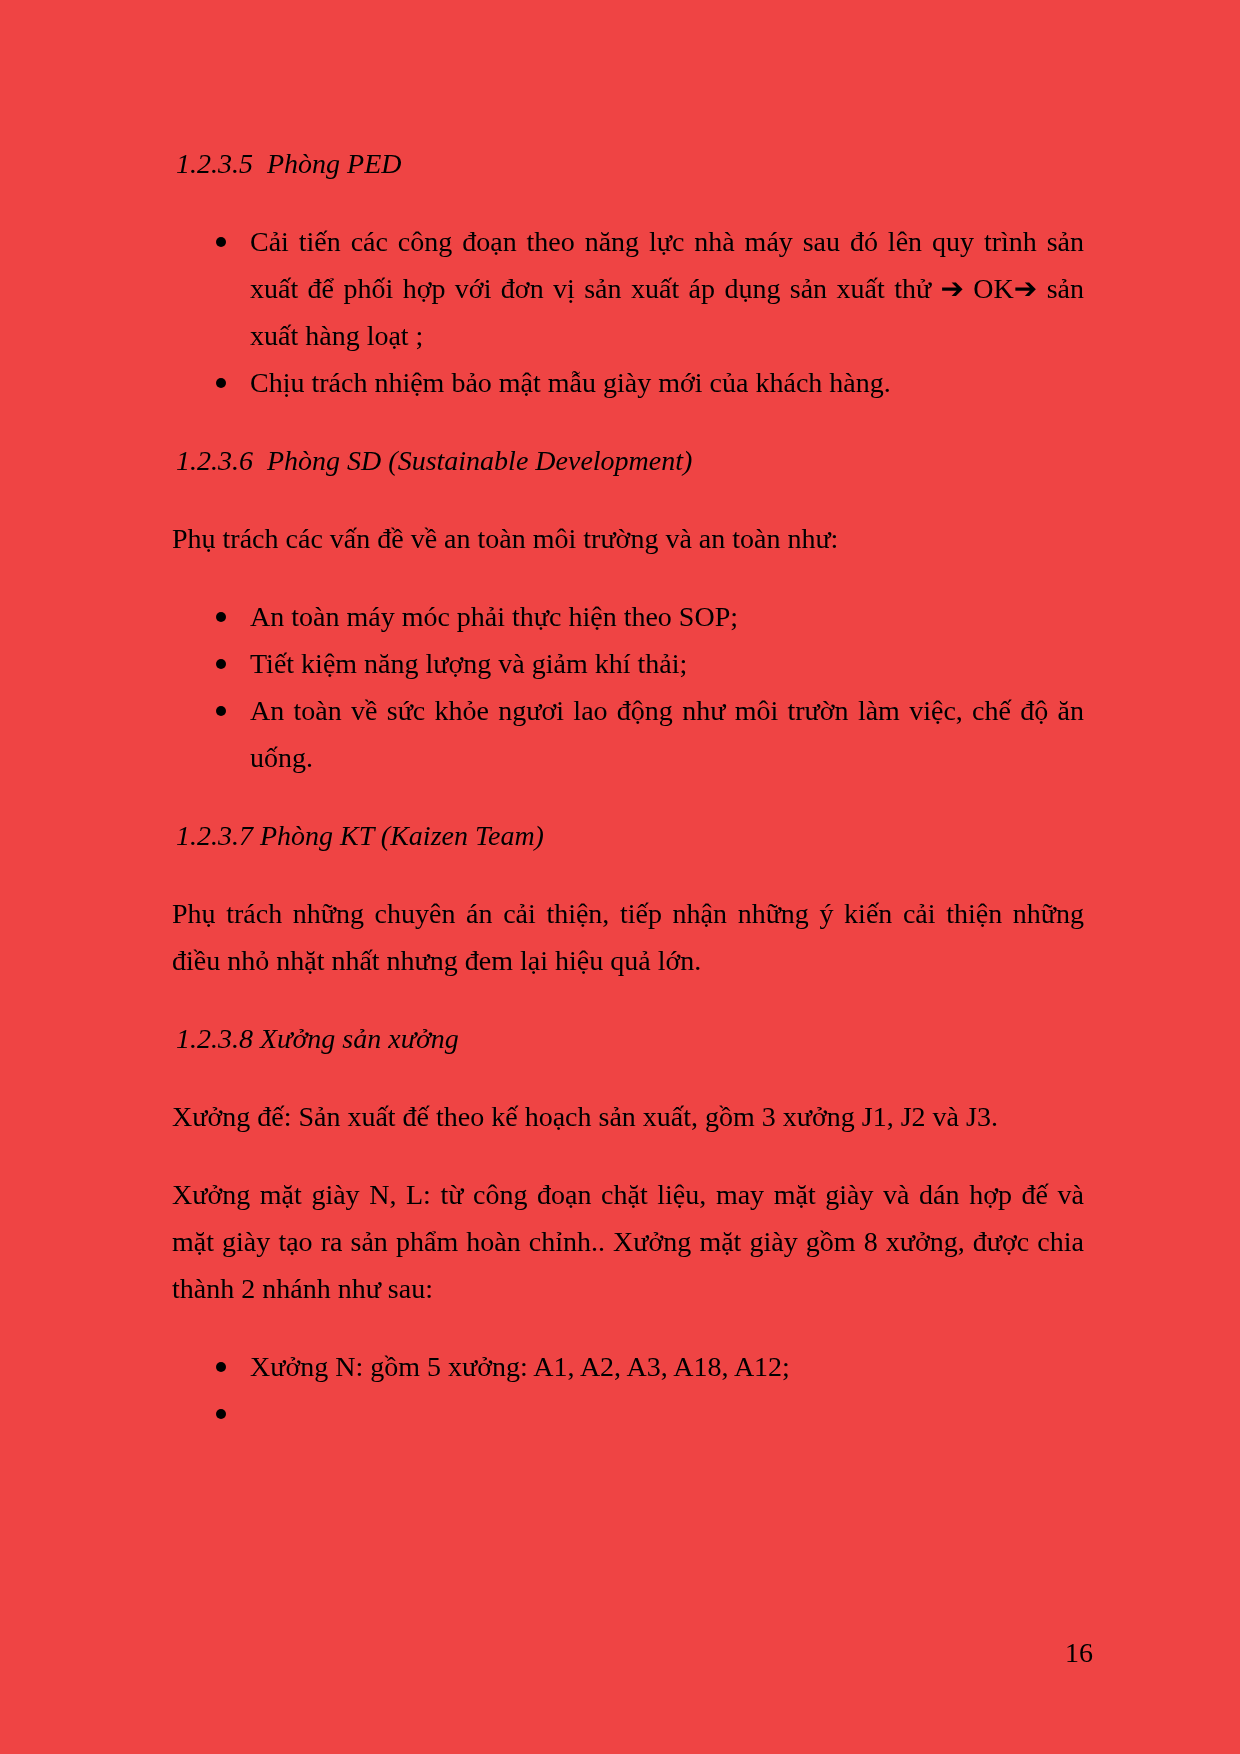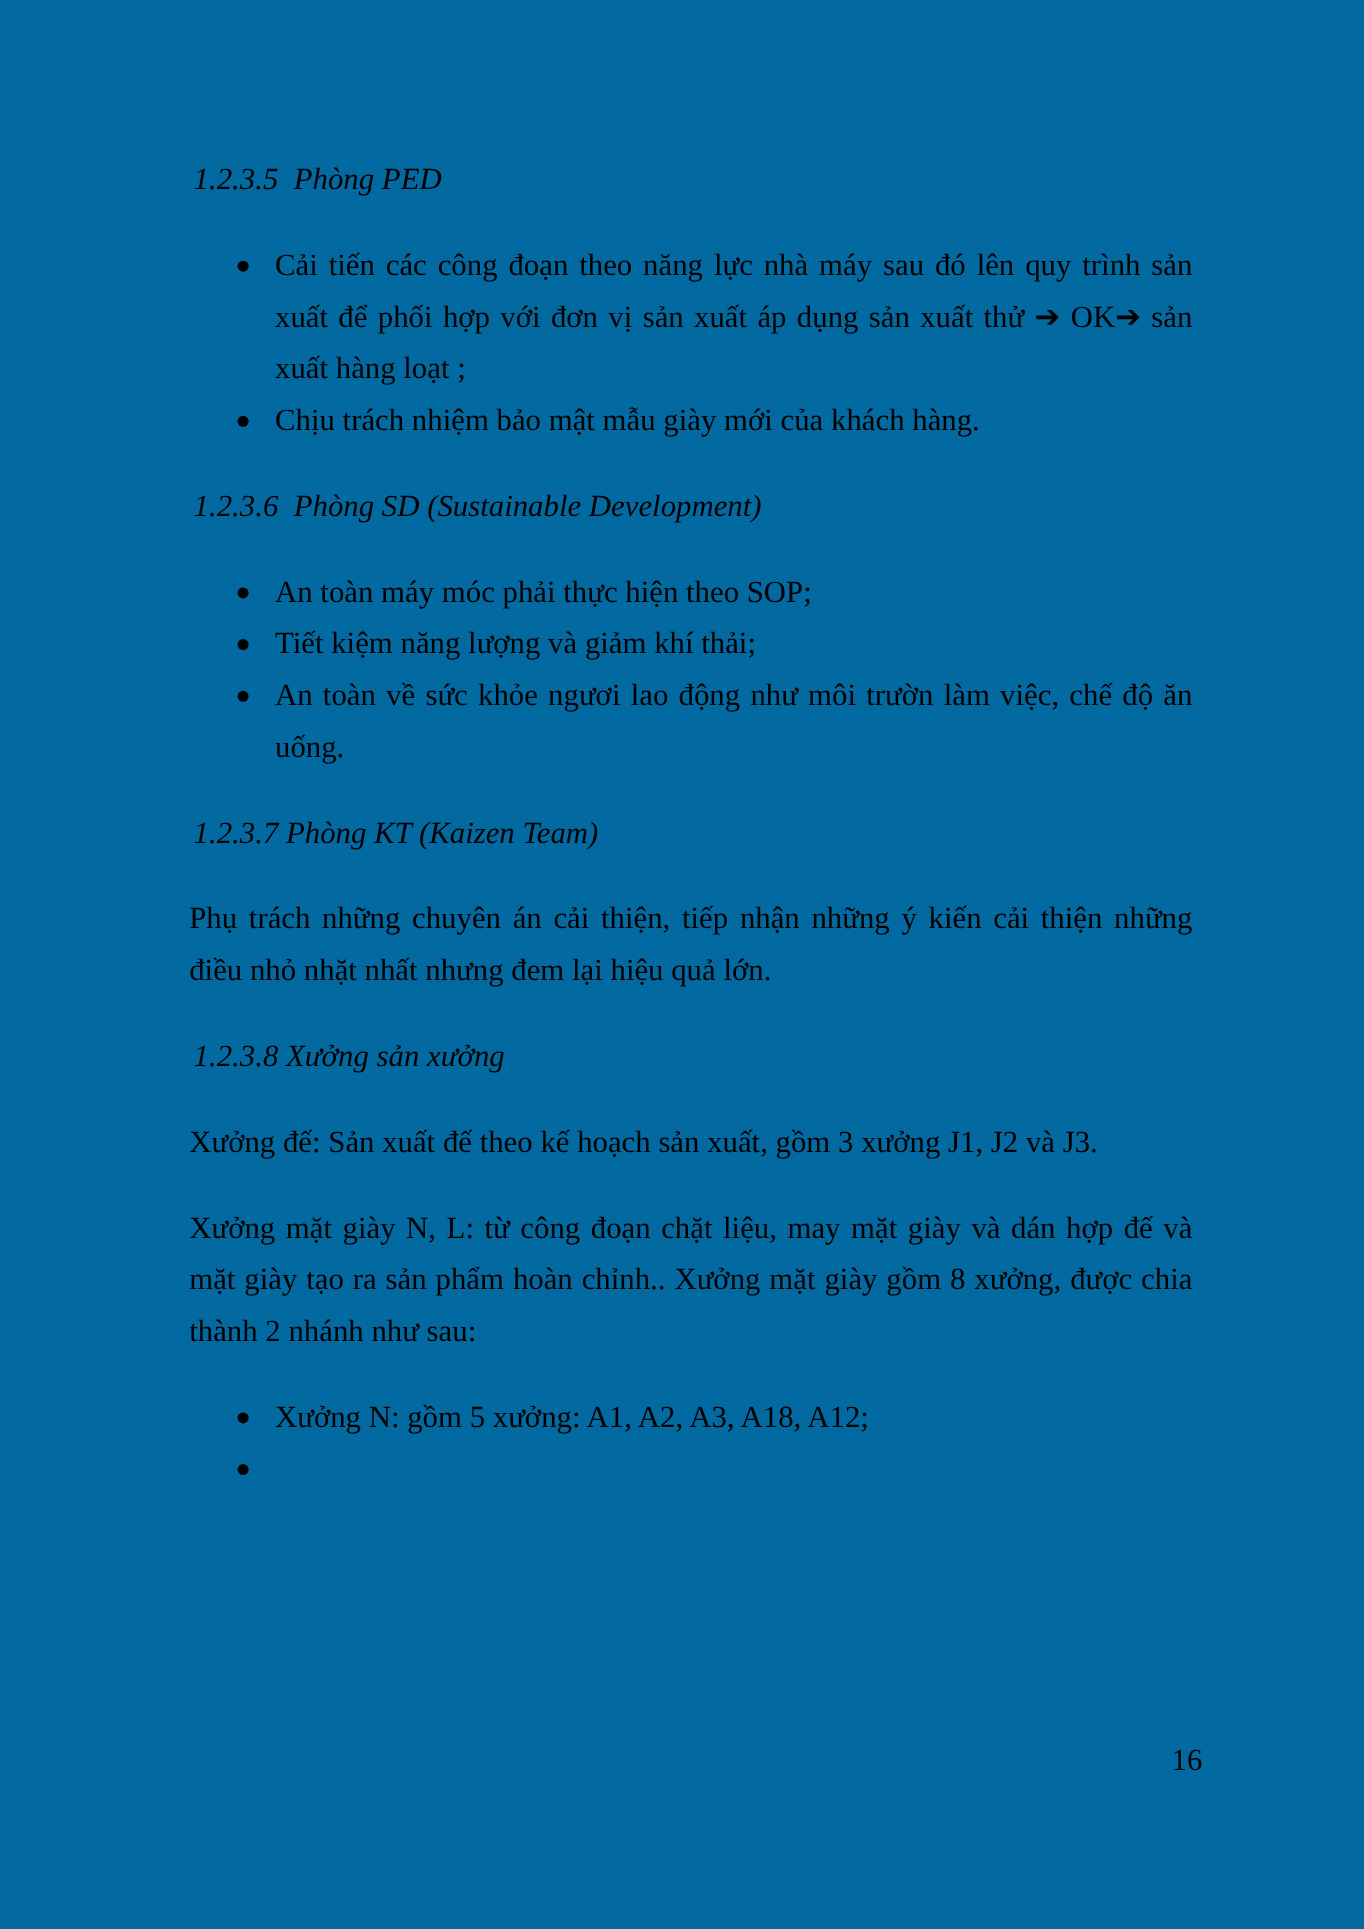--- a/index.html
+++ b/index.html
@@ -4,21 +4,21 @@
 <style>
   html, body {
     margin: 0;
     padding: 0;
     background: #ffffff;
   }
   .page {
     position: relative;
     width: 1240px;
     height: 1754px;
-    background: #0369a1;
+    background: #ef4444;
     color: #000000;
     font-family: "Liberation Serif", "DejaVu Serif", serif;
     font-size: 28px;
     line-height: 47px;
     overflow: hidden;
   }
   .content {
     position: absolute;
     left: 172px;
     top: 140px;
@@ -50,39 +50,40 @@
     position: absolute;
     left: 44px;
     top: 19px;
     width: 10px;
     height: 10px;
     background: #000000;
     border-radius: 50%;
   }
   .page-number {
     position: absolute;
-    top: 1584px;
+    top: 1636px;
     right: 147px;
     font-size: 28px;
     line-height: 33px;
   }
 </style>
 </head>
 <body>
 
 <div class="page">
   <div class="content">
 
     <h2 class="heading">1.2.3.5  Phòng PED</h2>
     <ul class="bullets">
       <li><span class="dot"></span><span>Cải tiến các công đoạn theo năng lực nhà máy sau đó lên quy trình sản xuất để phối hợp với đơn vị sản xuất áp dụng sản xuất thử ➔ OK➔ sản xuất hàng loạt ;</span></li>
       <li><span class="dot"></span><span>Chịu trách nhiệm bảo mật mẫu giày mới của khách hàng.</span></li>
     </ul>
 
     <h2 class="heading">1.2.3.6  Phòng SD (Sustainable Development)</h2>
+    <p class="para">Phụ trách các vấn đề về an toàn môi trường và an toàn như:</p>
     <ul class="bullets">
       <li><span class="dot"></span><span>An toàn máy móc phải thực hiện theo SOP;</span></li>
       <li><span class="dot"></span><span>Tiết kiệm năng lượng và giảm khí thải;</span></li>
       <li><span class="dot"></span><span>An toàn về sức khỏe ngươi lao động như môi trườn làm việc, chế độ ăn uống.</span></li>
     </ul>
 
     <h2 class="heading">1.2.3.7 Phòng KT (Kaizen Team)</h2>
     <p class="para">Phụ trách những chuyên án cải thiện, tiếp nhận những ý kiến cải thiện những điều nhỏ nhặt nhất nhưng đem lại hiệu quả lớn.</p>
 
     <h2 class="heading">1.2.3.8 Xưởng sản xưởng</h2>

